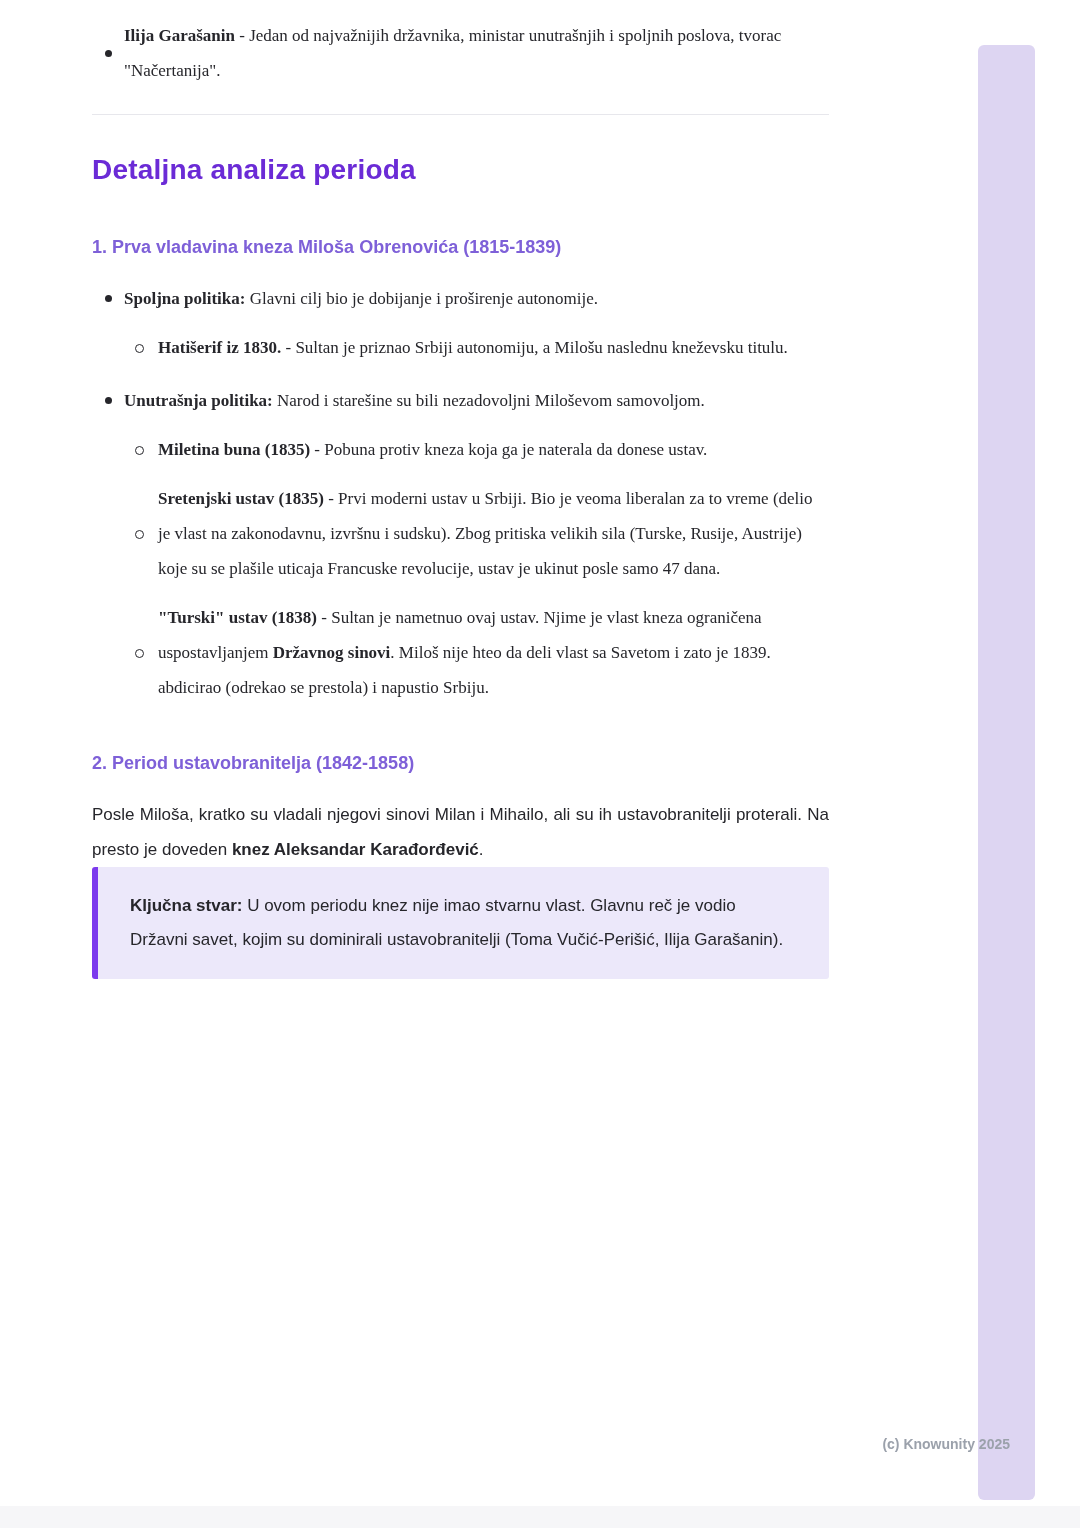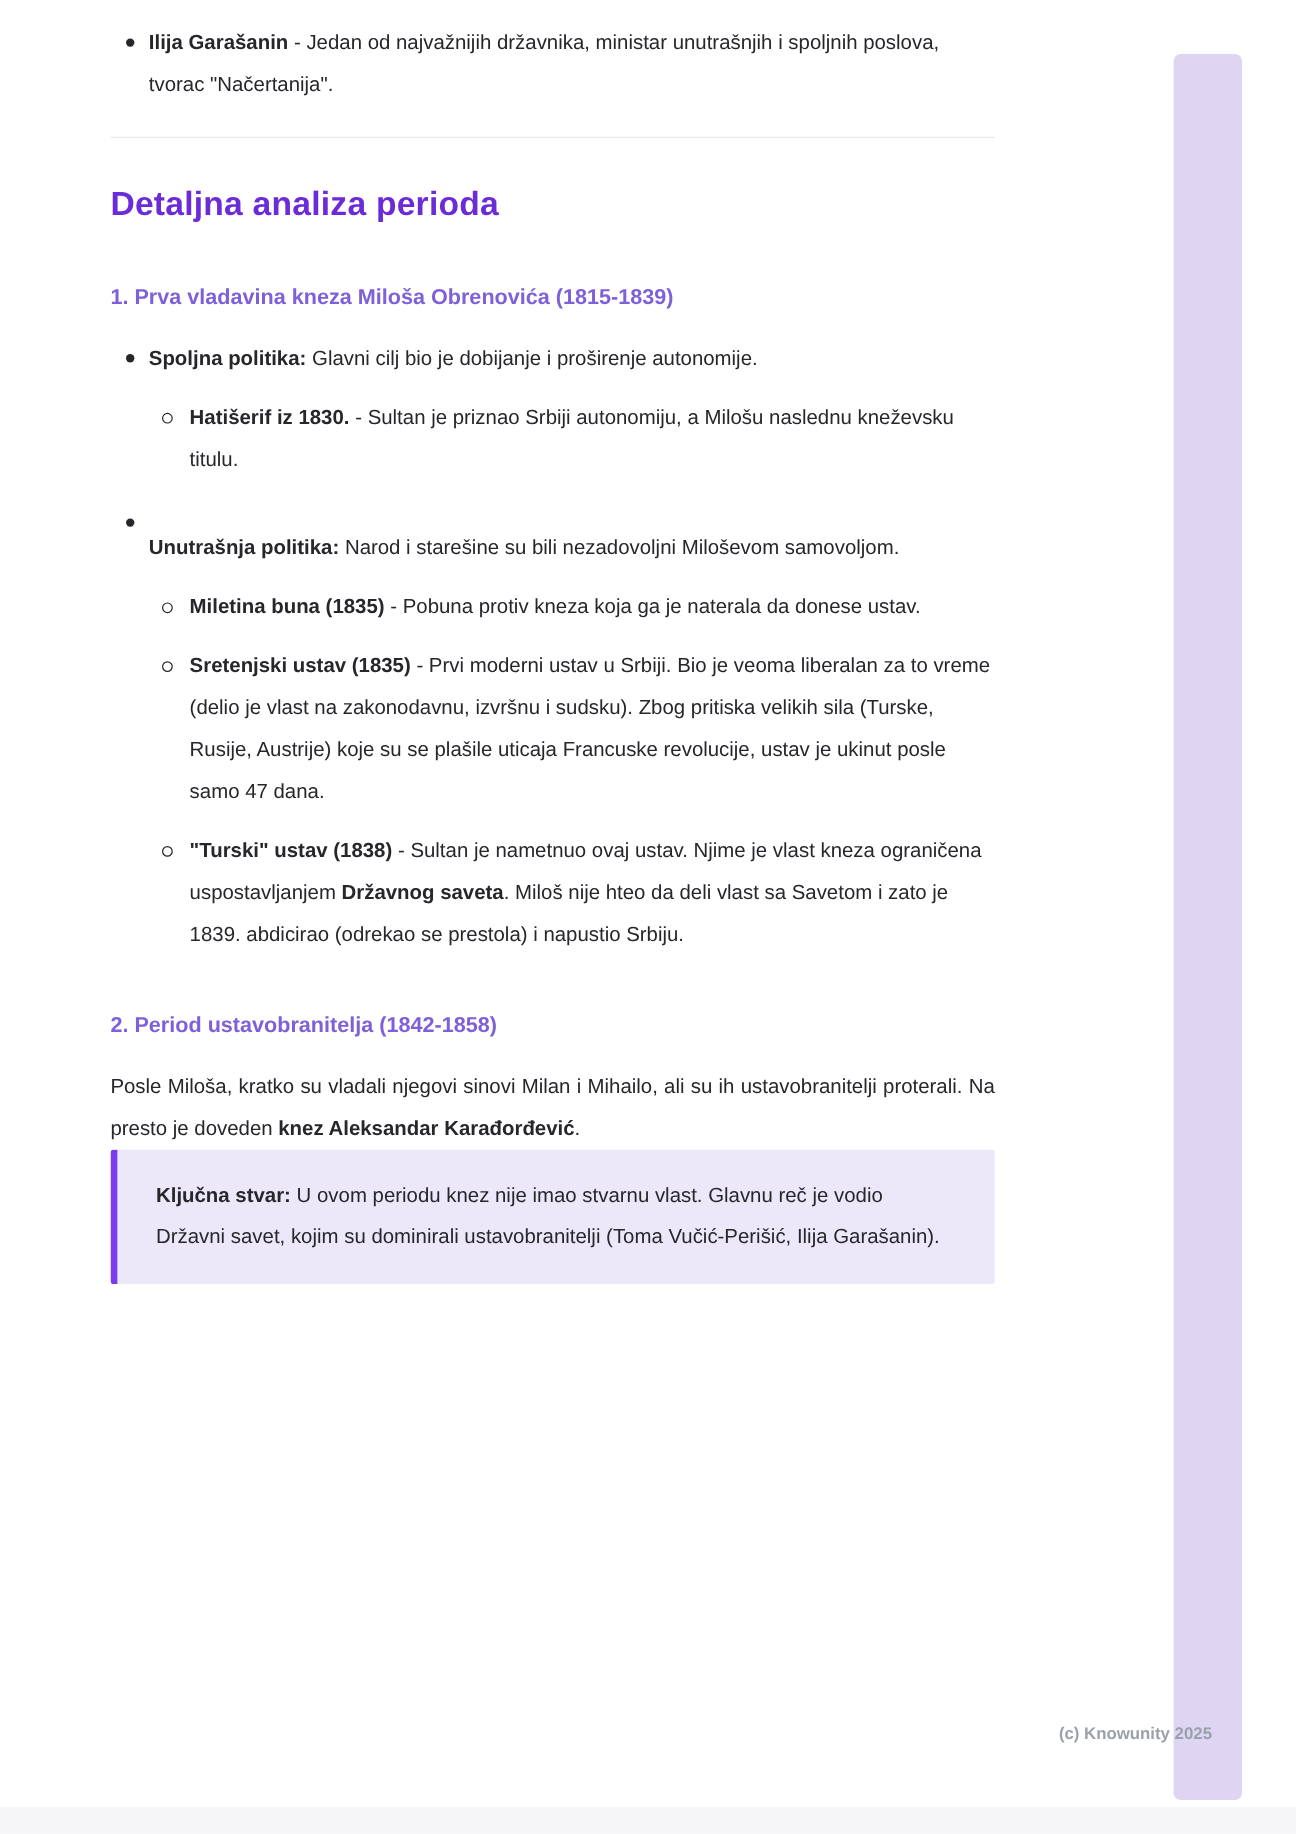--- a/index.html
+++ b/index.html
@@ -18,23 +18,23 @@
   hr.divider { margin-top:26px; border:none; border-top:1px solid var(--divider,#e7e7ec); }
   h1 {
     margin-top:36px; font-size:28px; line-height:38px; font-weight:700;
     color:var(--heading,#6b2bd6); letter-spacing:0.2px;
   }
   h2 {
     margin-top:42px; font-size:18px; line-height:32px; font-weight:700;
     color:var(--subheading,#7e60d8);
   }
   p.body-p { margin-top:18px; }
-  .just { text-align:justify;margin-top:21px; }
+  .just { text-align:justify; }
   .bd { font-weight:700; }
-  .bullet { display:flex; align-items:flex-start; }
+  .bullet { display:flex; align-items:center;font-family:Liberation Serif, serif; }
   .l1 { margin-top:18px; padding-left:13px; }
   .l2 { margin-top:14px; padding-left:43px; }
   .bmark { flex:0 0 auto; position:relative; height:35px; }
   .l1 .bmark { width:19px; }
   .l2 .bmark { width:23px; }
   .bmark.disc::before {
     content:""; position:absolute; left:0; top:14px; width:7px; height:7px;
     border-radius:50%; background:var(--body-text,#26262b);
   }
   .bmark.ring::before {
@@ -104,21 +104,21 @@
     <div class="btext"><span class="bd">Miletina buna (1835)</span><span> - Pobuna protiv kneza koja ga je naterala da donese ustav.</span></div>
   </div>
 
   <div class="bullet l2">
     <span class="bmark ring"></span>
     <div class="btext"><span class="bd">Sretenjski ustav (1835)</span><span> - Prvi moderni ustav u Srbiji. Bio je veoma liberalan za to vreme (delio je vlast na zakonodavnu, izvršnu i sudsku). Zbog pritiska velikih sila (Turske, Rusije, Austrije) koje su se plašile uticaja Francuske revolucije, ustav je ukinut posle samo 47 dana.</span></div>
   </div>
 
   <div class="bullet l2">
     <span class="bmark ring"></span>
-    <div class="btext"><span class="bd">"Turski" ustav (1838)</span><span> - Sultan je nametnuo ovaj ustav. Njime je vlast kneza ograničena uspostavljanjem </span><span class="bd">Državnog saveta</span><span>. Miloš nije hteo da deli vlast sa Savetom i zato je 1839. abdicirao (odrekao se prestola) i napustio Srbiju.</span></div>
+    <div class="btext"><span class="bd">"Turski" ustav (1838)</span><span> - Sultan je nametnuo ovaj ustav. Njime je vlast kneza ograničena uspostavljanjem </span><span class="bd">Državnog sinovi</span><span>. Miloš nije hteo da deli vlast sa Savetom i zato je 1839. abdicirao (odrekao se prestola) i napustio Srbiju.</span></div>
   </div>
 
   <h2>2. Period ustavobranitelja (1842-1858)</h2>
 
   <p class="body-p just"><span>Posle Miloša, kratko su vladali njegovi sinovi Milan i Mihailo, ali su ih ustavobranitelji proterali. Na presto je doveden </span><span class="bd">knez Aleksandar Karađorđević</span><span>.</span></p>
 
   <div class="callout">
     <span class="bd">Ključna stvar:</span><span> U ovom periodu knez nije imao stvarnu vlast. Glavnu reč je vodio Državni savet, kojim su dominirali ustavobranitelji (Toma Vučić-Perišić, Ilija Garašanin).</span>
   </div>
 

